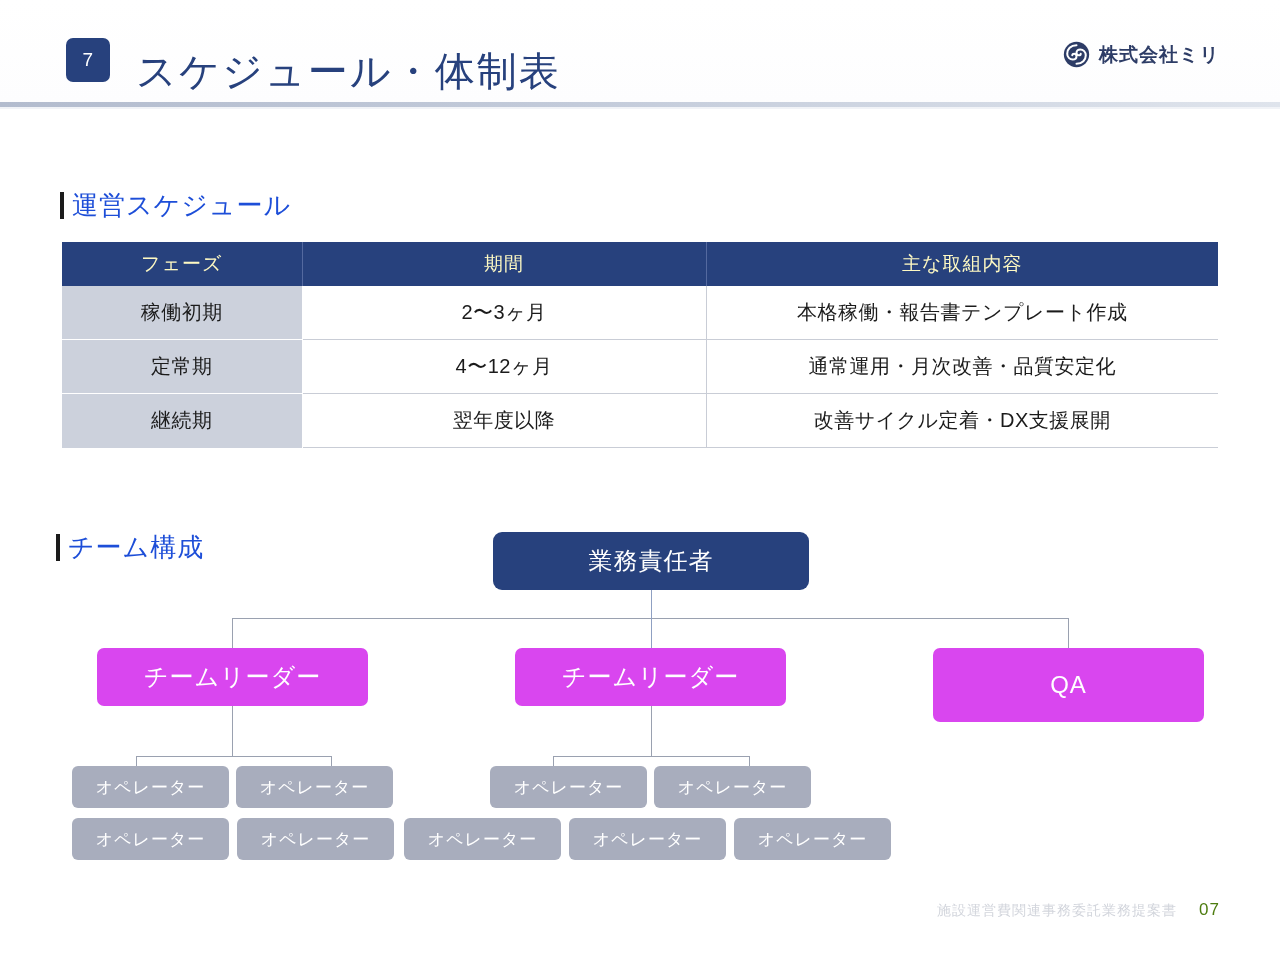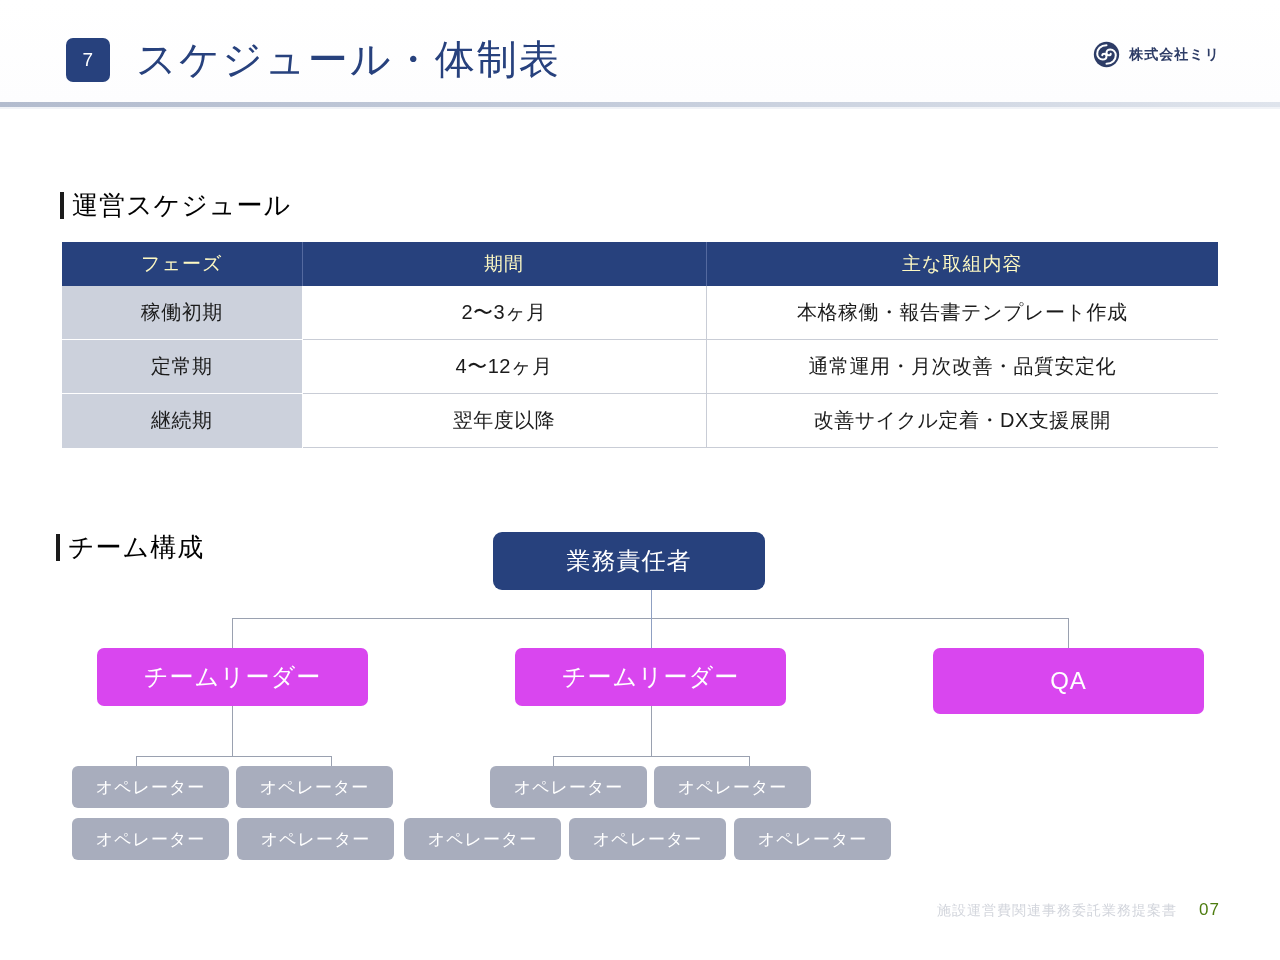--- a/index.html
+++ b/index.html
@@ -44,47 +44,47 @@
     border-radius: 7px;
     color: #ffffff;
     font-size: 19px;
     display: flex;
     align-items: center;
     justify-content: center;
     letter-spacing: .5px;
   }
   .page-title {
     position: absolute;
-    left: 136px; top: 24px;
+    left: 136px; top: 36px;
     font-size: 40px;
     color: #27417d;
     letter-spacing: 2px;
     font-weight: 500;
     line-height: 70px;
   }
   .brand {
     position: absolute;
     right: 60px; top: 41px;
     display: flex;
     align-items: center;
     gap: 9px;
   }
   .brand-mark { width: 27px; height: 27px; display:block; }
   .brand-name {
-    font-size: 14px;
+    font-size: 19px;
     color: #2d3c66;
     letter-spacing: 1px;
     font-weight: 600;
   }
 
   
   .section-heading {
     position: absolute;
     font-size: 26px;
-    color: #000000;
+    color: #1d4ed8;
     letter-spacing: 1px;
     display: flex;
     align-items: center;
     gap: 8px;
   }
   .section-heading .bar {
     display: inline-block;
     width: 4px;
     height: 27px;
     background: #1b1b1b;
@@ -240,31 +240,31 @@
   </tbody>
 </table>
 
 <div class="section-heading" id="heading-team">
   <span class="bar"></span>
   <span>チーム構成</span>
 </div>
 
 <div class="org">
 
-  <div class="node node-root" style="left:493px; top:12px; width:272px; height:58px;">業務責任者</div>
+  <div class="node node-root" style="left:493px; top:12px; width:316px; height:58px;">業務責任者</div>
 
   <div class="line line-root line-v" style="left:651px; top:70px; height:28px;"></div>
   <div class="line line-h" style="left:232px; top:98px; width:837px;"></div>
   <div class="line line-v" style="left:232px; top:98px; height:38px;"></div>
   <div class="line line-root line-v" style="left:651px; top:98px; height:38px;"></div>
   <div class="line line-v" style="left:1068px; top:98px; height:38px;"></div>
 
   <div class="node node-lead" style="left:97px; top:128px; width:271px; height:58px;">チームリーダー</div>
   <div class="node node-lead" style="left:515px; top:128px; width:271px; height:58px;">チームリーダー</div>
-  <div class="node node-lead" style="left:933px; top:128px; width:271px; height:66px;">QA</div>
+  <div class="node node-lead" style="left:933px; top:128px; width:271px; height:74px;">QA</div>
 
   <div class="line line-v" style="left:232px; top:186px; height:50px;"></div>
   <div class="line line-h" style="left:136px; top:236px; width:196px;"></div>
   <div class="line line-v" style="left:136px; top:236px; height:28px;"></div>
   <div class="line line-v" style="left:331px; top:236px; height:28px;"></div>
 
   <div class="line line-v" style="left:651px; top:186px; height:50px;"></div>
   <div class="line line-h" style="left:553px; top:236px; width:196px;"></div>
   <div class="line line-v" style="left:553px; top:236px; height:28px;"></div>
   <div class="line line-v" style="left:749px; top:236px; height:28px;"></div>

